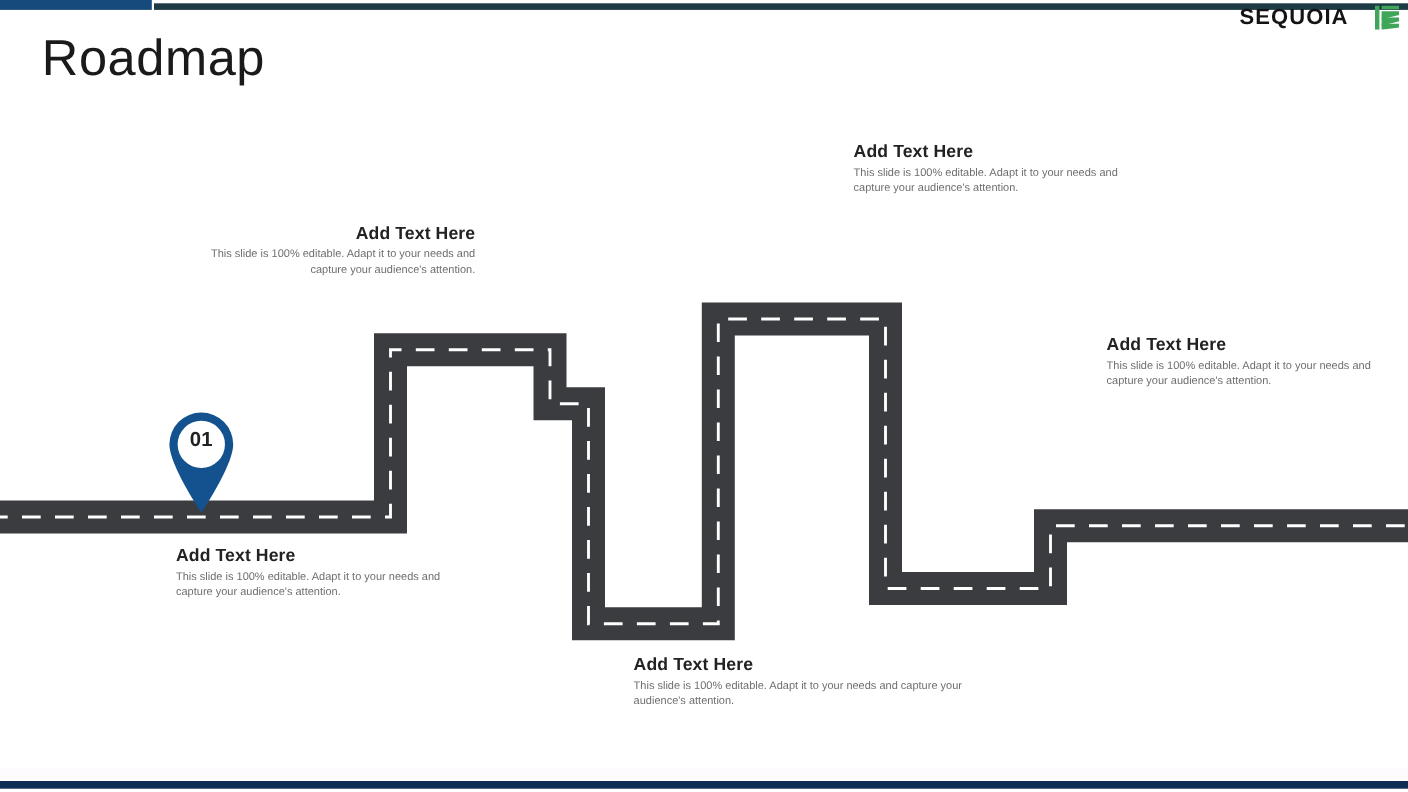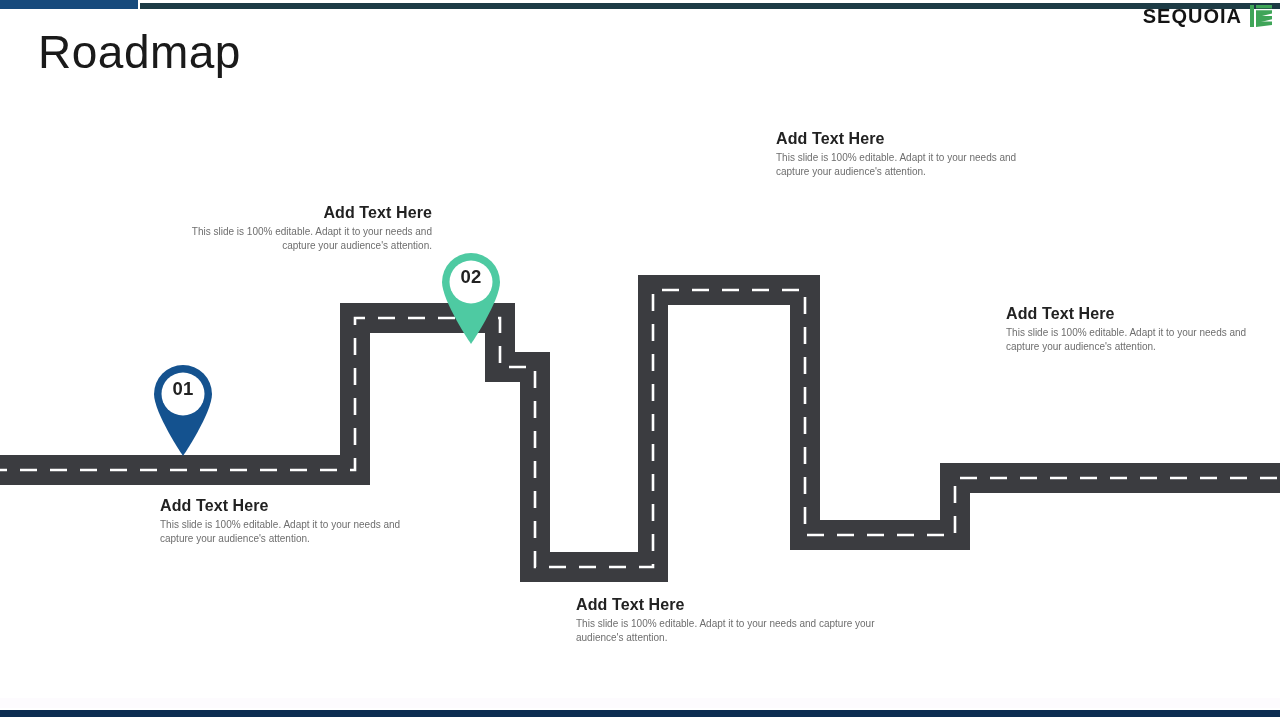--- a/index.html
+++ b/index.html
@@ -66,21 +66,21 @@
     line-height: 1.1;
   }
 
   
   .brand {
     position: absolute;
     right: 8px;
     top: 5px;
     display: flex;
     align-items: center;
-    gap: 8px;
+    gap: 24px;
   }
   .brand-word {
     font-size: 20px;
     font-weight: bold;
     letter-spacing: 1px;
     color: #141414;
     line-height: 1;
   }
   .brand-mark {
     display: block;
@@ -137,21 +137,21 @@
     left: 0;
     top: 17px;
     width: 66px;
     text-align: center;
     font-size: 18.5px;
     font-weight: bold;
     color: #222222;
     pointer-events: none;
     letter-spacing: 0.3px;
   }
-  #pin-01 { left: 150px; top: 361px; }
+  #pin-01 { left: 150px; top: 371px; }
   #pin-02 { left: 438px; top: 249px; }
   #pin-03 { left: 560px; top: 484px; }
   #pin-04 { left: 684px; top: 134px; }
   #pin-05 { left: 1085px; top: 394px; }
 </style>
 </head>
 <body>
 
 <div id="slide">
 
@@ -186,27 +186,20 @@
   </svg>
 
   <div class="pin" id="pin-01">
     <svg viewBox="0 0 66 96" xmlns="http://www.w3.org/2000/svg">
       <path d="M33 95 C33 95 62 52 62 33 A29 29 0 1 0 4 33 C4 52 33 95 33 95 Z" fill="#14528f"></path>
       <circle cx="33" cy="33" r="21.5" fill="#ffffff"></circle>
     </svg>
     <span class="pin-label">01</span>
   </div>
 
-  <div class="pin" id="pin-02">
-    <svg viewBox="0 0 66 96" xmlns="http://www.w3.org/2000/svg">
-      <path d="M33 95 C33 95 62 52 62 33 A29 29 0 1 0 4 33 C4 52 33 95 33 95 Z" fill="#4ecaa2"></path>
-      <circle cx="33" cy="33" r="21.5" fill="#ffffff"></circle>
-    </svg>
-    <span class="pin-label">02</span>
-  </div>
 
 
 
 
   <div class="txt-block" id="block-01">
     <p class="txt-head">Add Text Here</p>
     <p class="txt-body">This slide is 100% editable. Adapt it to your needs and capture your audience's attention.</p>
   </div>
 
   <div class="txt-block align-right" id="block-02">

